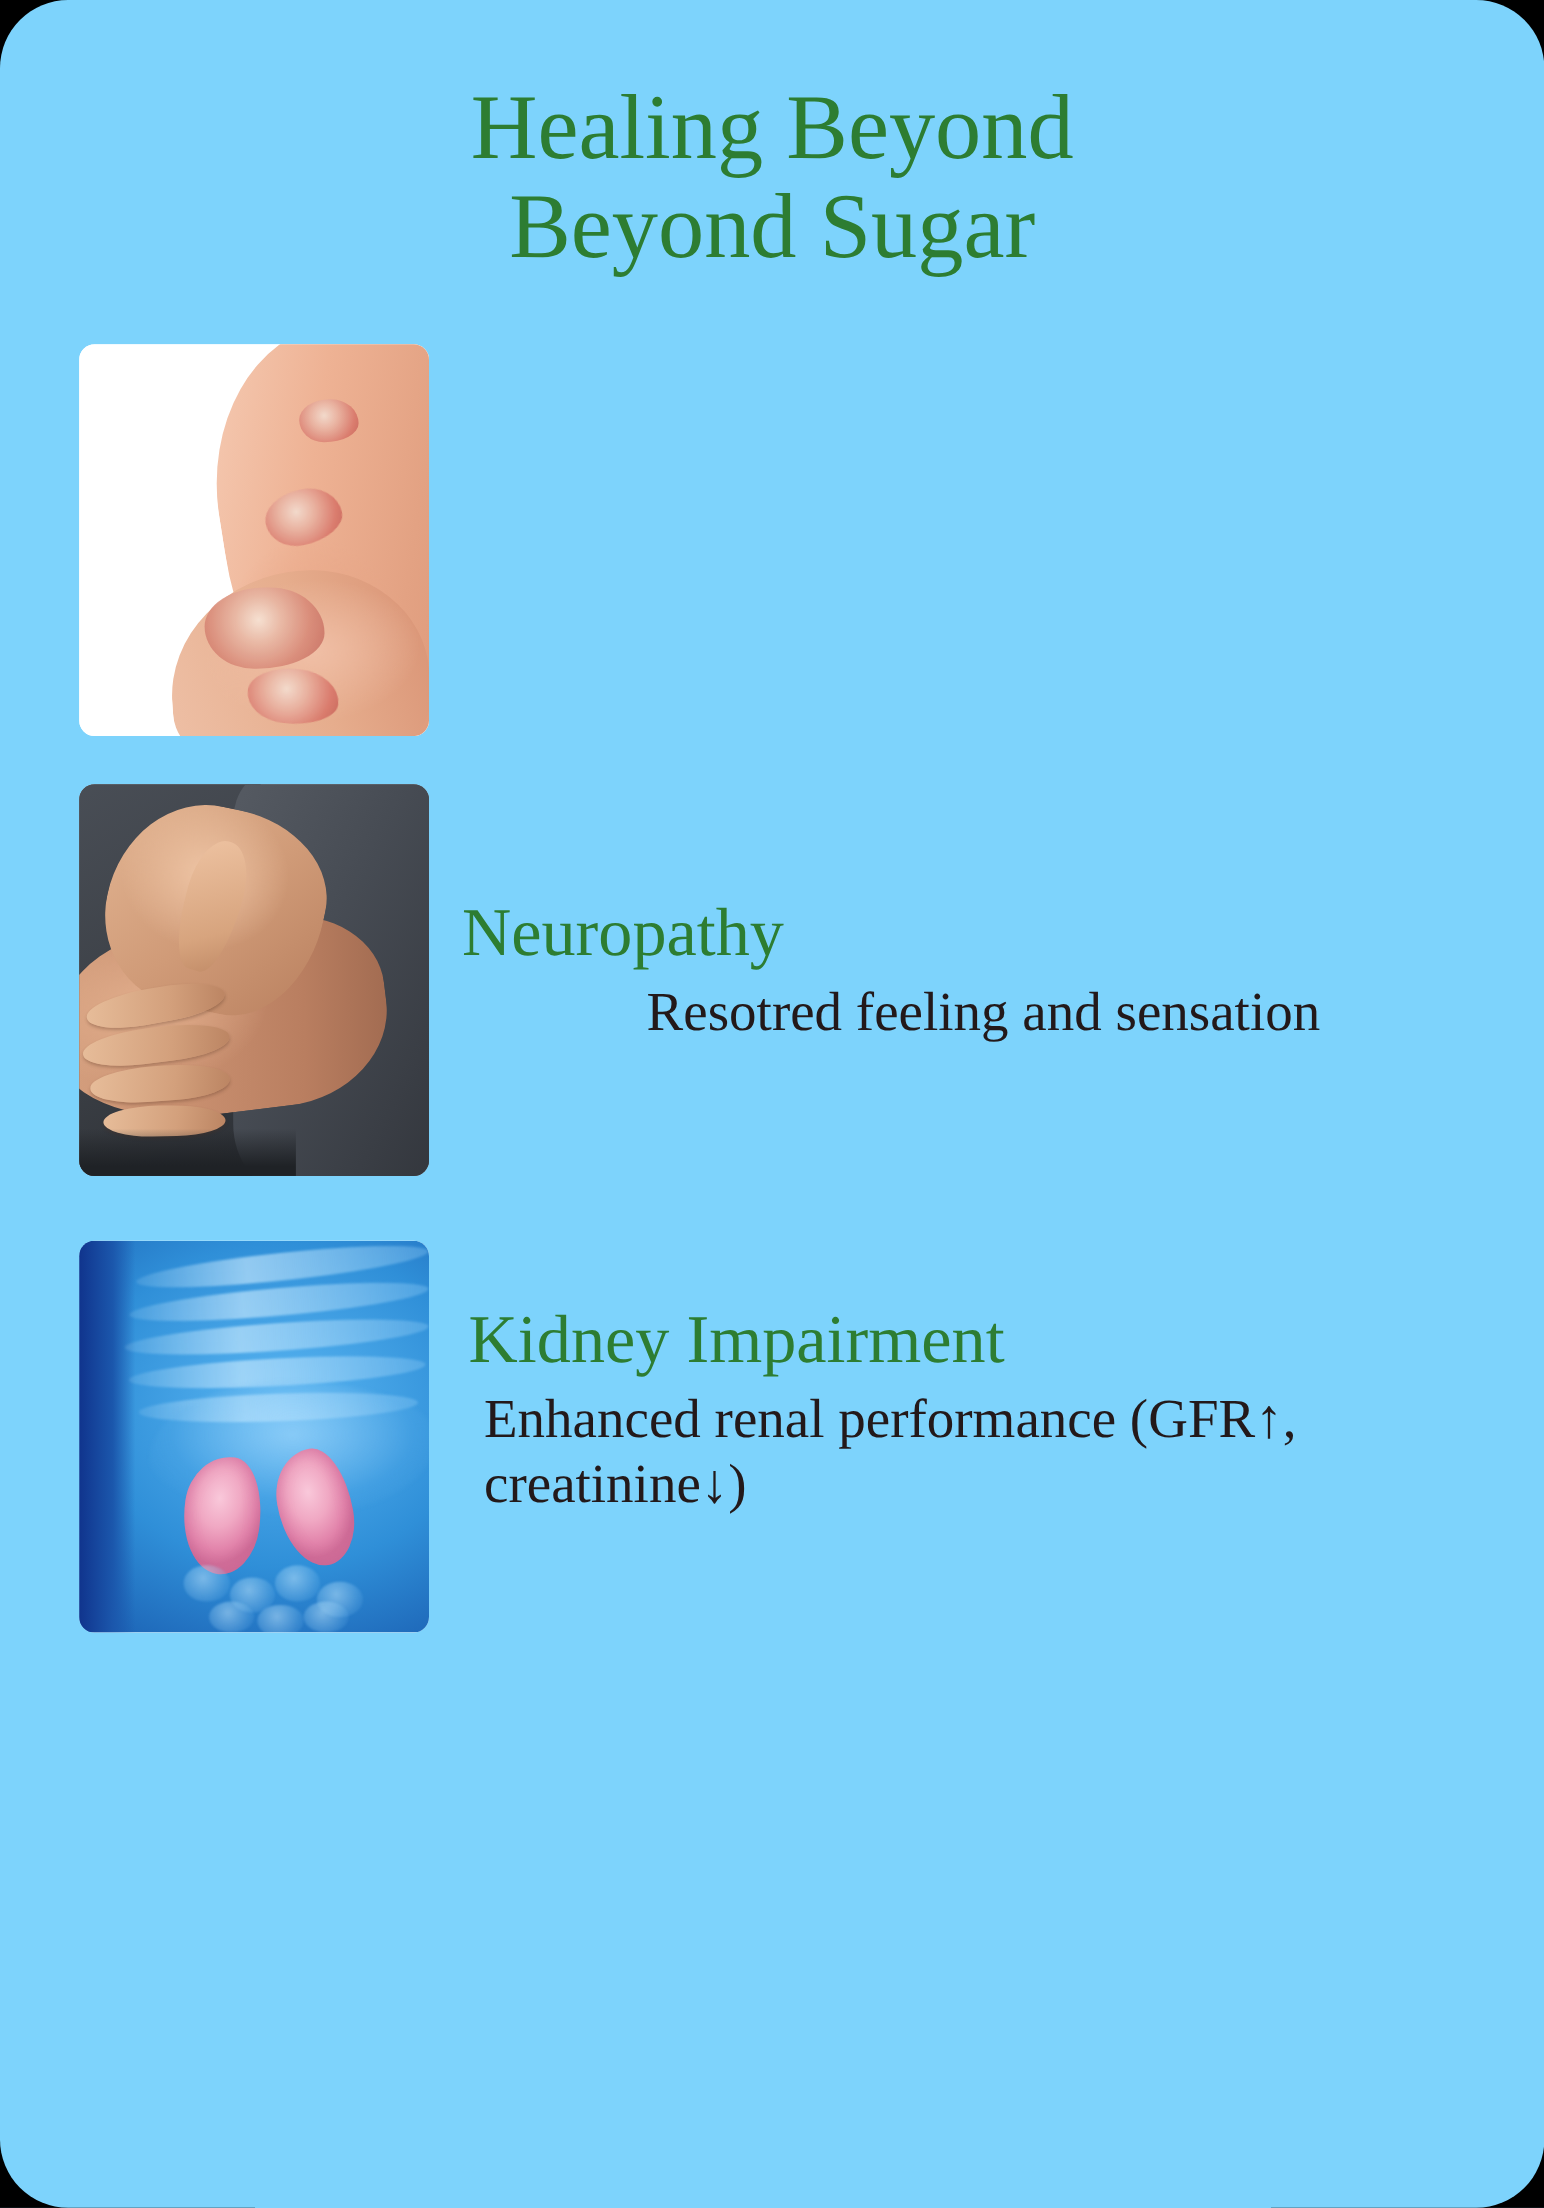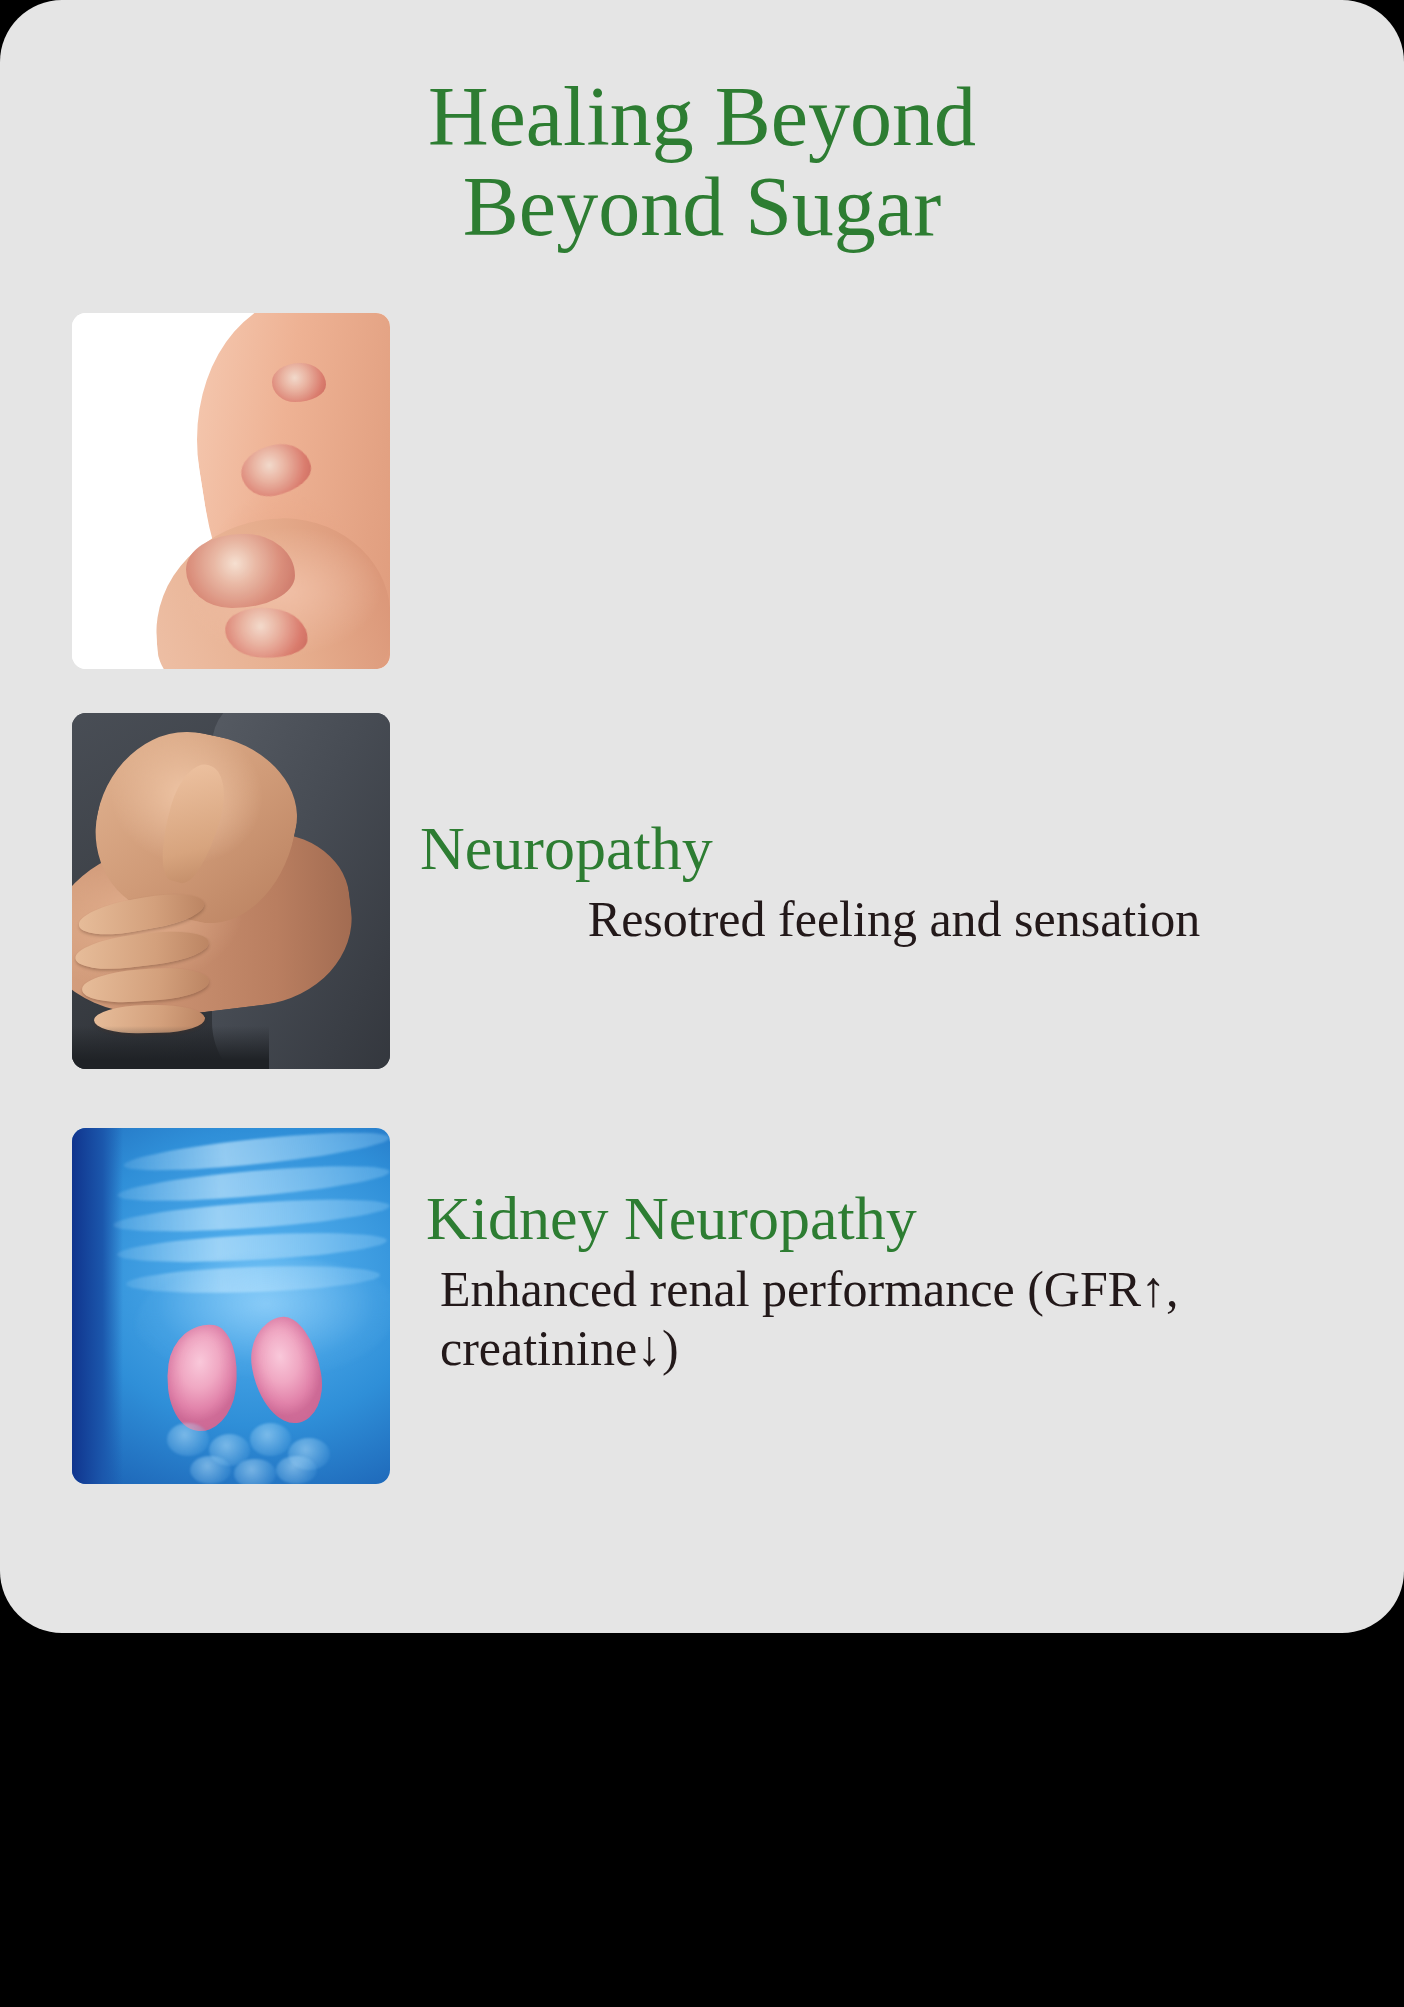--- a/index.html
+++ b/index.html
@@ -11,22 +11,22 @@
     width: 1404px;
     height: 2007px;
     overflow: hidden;
     font-family: "Liberation Serif", "DejaVu Serif", serif;
   }
 
   #card {
     position: absolute;
     left: 0; top: 0;
     width: 1404px;
-    height: 1633px;
-    background: #e5e5e5;
+    height: 2007px;
+    background: #7dd3fc;
     border-radius: 62px;
     box-sizing: border-box;
     overflow: hidden;
   }
 
   
   #title {
     position: absolute;
     left: 0;
     top: 72px;
@@ -304,18 +304,18 @@
         <div class="gut g1"></div>
         <div class="gut g2"></div>
         <div class="gut g3"></div>
         <div class="gut g4"></div>
         <div class="gut g5"></div>
         <div class="gut g6"></div>
         <div class="gut g7"></div>
       </div>
     </div>
     <div class="txtcol">
-      <p class="sec-head">Kidney Neuropathy</p>
+      <p class="sec-head">Kidney Impairment</p>
       <p class="sec-body">Enhanced renal performance (GFR↑, creatinine↓)</p>
     </div>
   </div>
 
 </div>
 
 </body></html>

